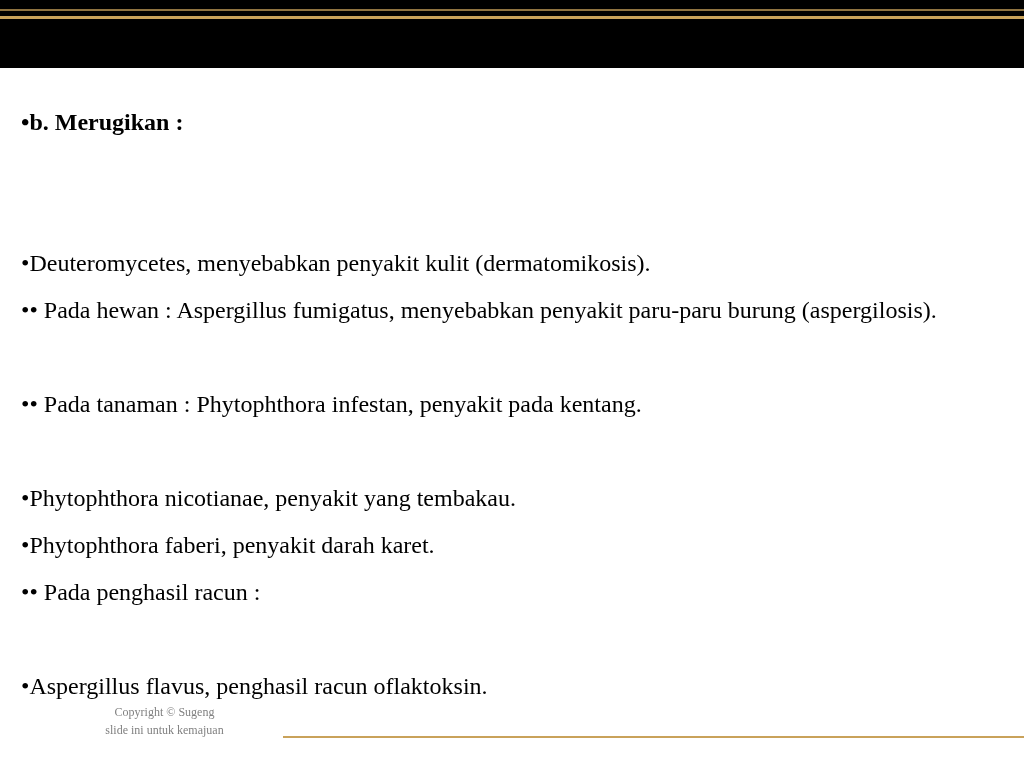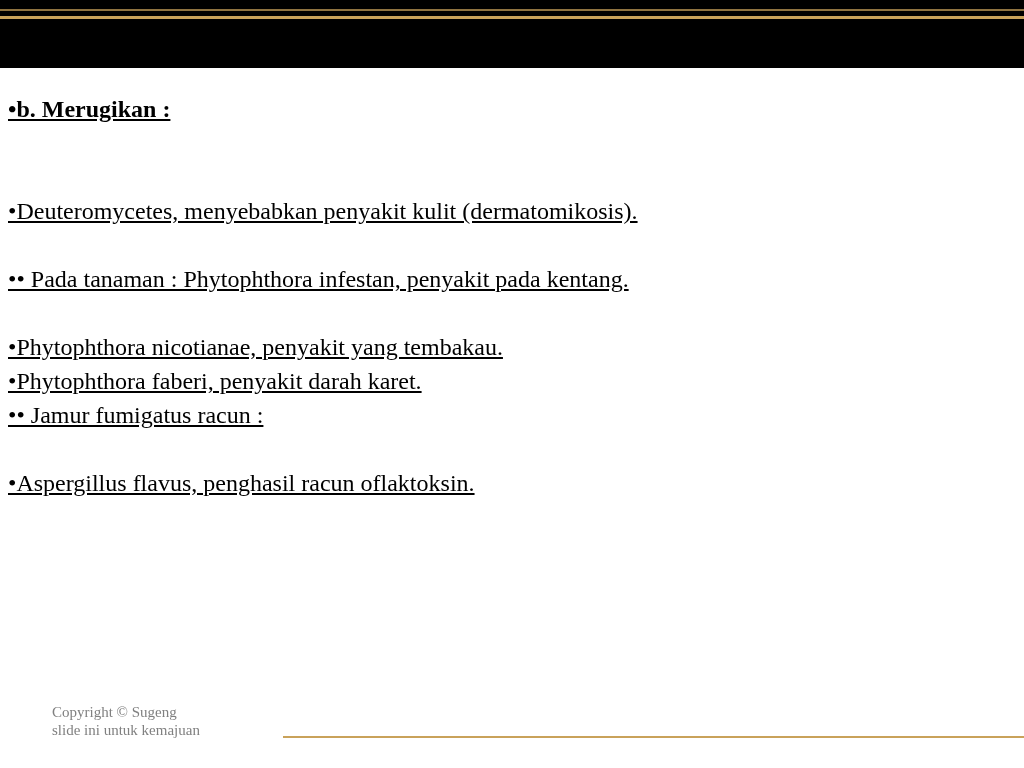--- a/index.html
+++ b/index.html
@@ -45,35 +45,34 @@
   .content {
     position: absolute;
     top: 92px;
     left: 8px;
     width: 950px;
     color: var(--text-color, #000000);
     font-size: 24px;
     line-height: 34px;
   }
   .content p {
-    margin: 0;
+    margin: 13px;
     min-height: 34px;
-    text-decoration: underline;
   }
   .content p.bold {
     font-weight: bold;
   }
   .footer {
     position: absolute;
     top: 703px;
     left: 52px;
     width: 225px;
-    text-align: left;
+    text-align: center;
     color: var(--footer-text, #808080);
-    font-size: 15px;
+    font-size: 12px;
     line-height: 18px;
   }
   .footer div {
     white-space: nowrap;
   }
   .gold-line-bottom {
     position: absolute;
     top: 736px;
     left: 283px;
     width: 741px;
@@ -89,26 +88,27 @@
   <div class="header-band">
     <div class="gold-line-top-1"></div>
     <div class="gold-line-top-2"></div>
   </div>
 
   <div class="content">
     <p class="bold">•b. Merugikan :</p>
     <p></p>
     <p></p>
     <p>•Deuteromycetes, menyebabkan penyakit kulit (dermatomikosis).</p>
+    <p>•• Pada hewan : Aspergillus fumigatus, menyebabkan penyakit paru-paru burung (aspergilosis).</p>
     <p></p>
     <p>•• Pada tanaman : Phytophthora infestan, penyakit pada kentang.</p>
     <p></p>
     <p>•Phytophthora nicotianae, penyakit yang tembakau.</p>
     <p>•Phytophthora faberi, penyakit darah karet.</p>
-    <p>•• Jamur fumigatus racun :</p>
+    <p>•• Pada penghasil racun :</p>
     <p></p>
     <p>•Aspergillus flavus, penghasil racun oflaktoksin.</p>
   </div>
 
   <div class="footer">
     <div>Copyright © Sugeng</div>
     <div>slide ini untuk kemajuan</div>
   </div>
 
   <div class="gold-line-bottom"></div>

